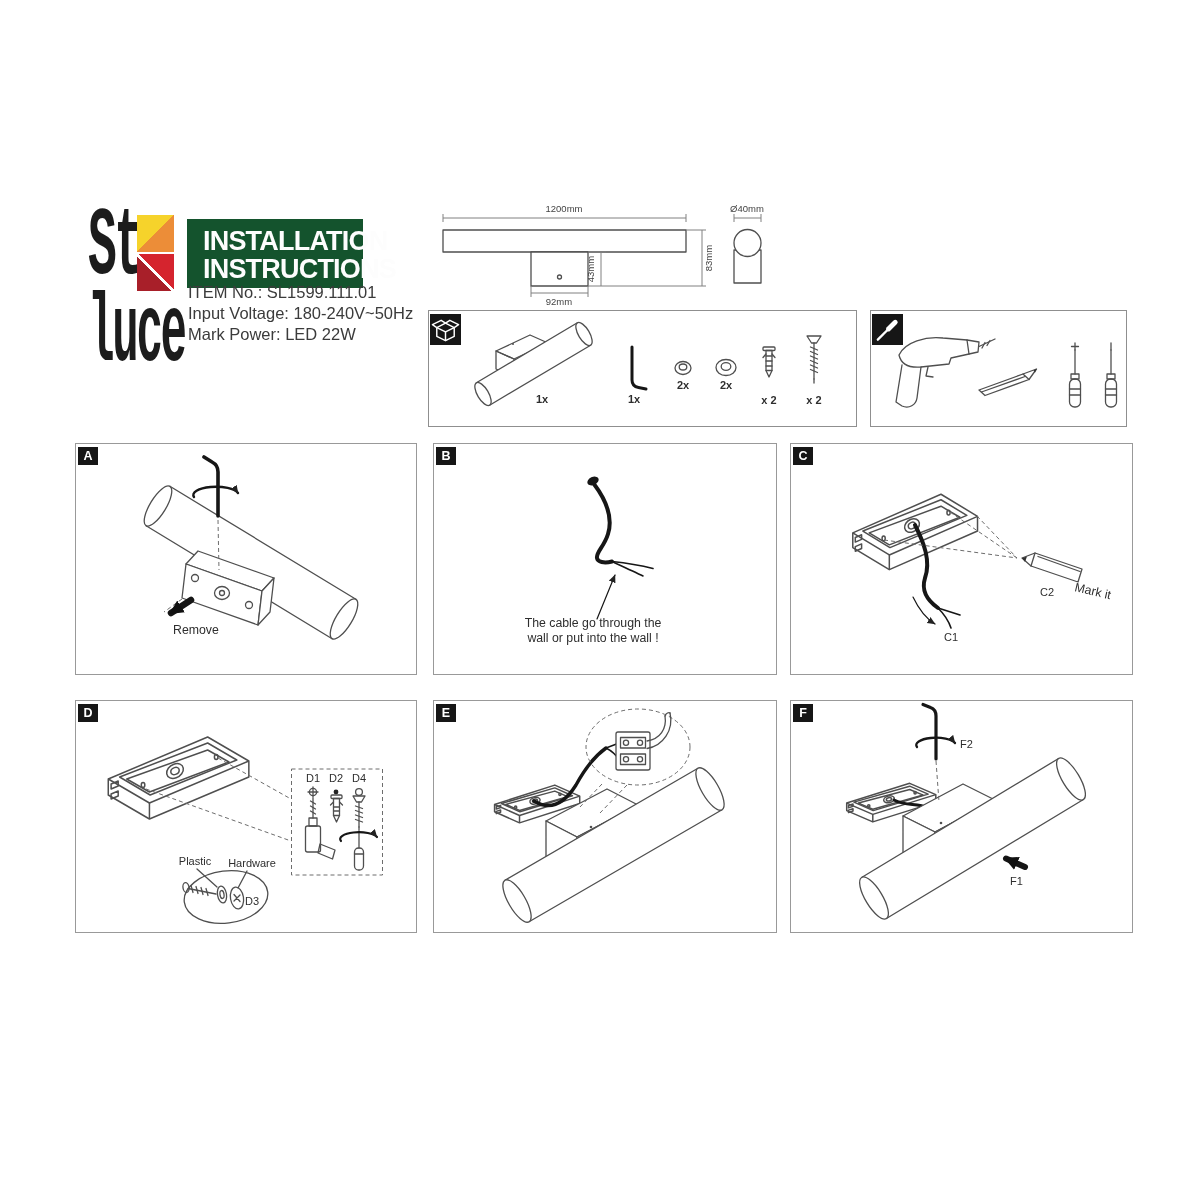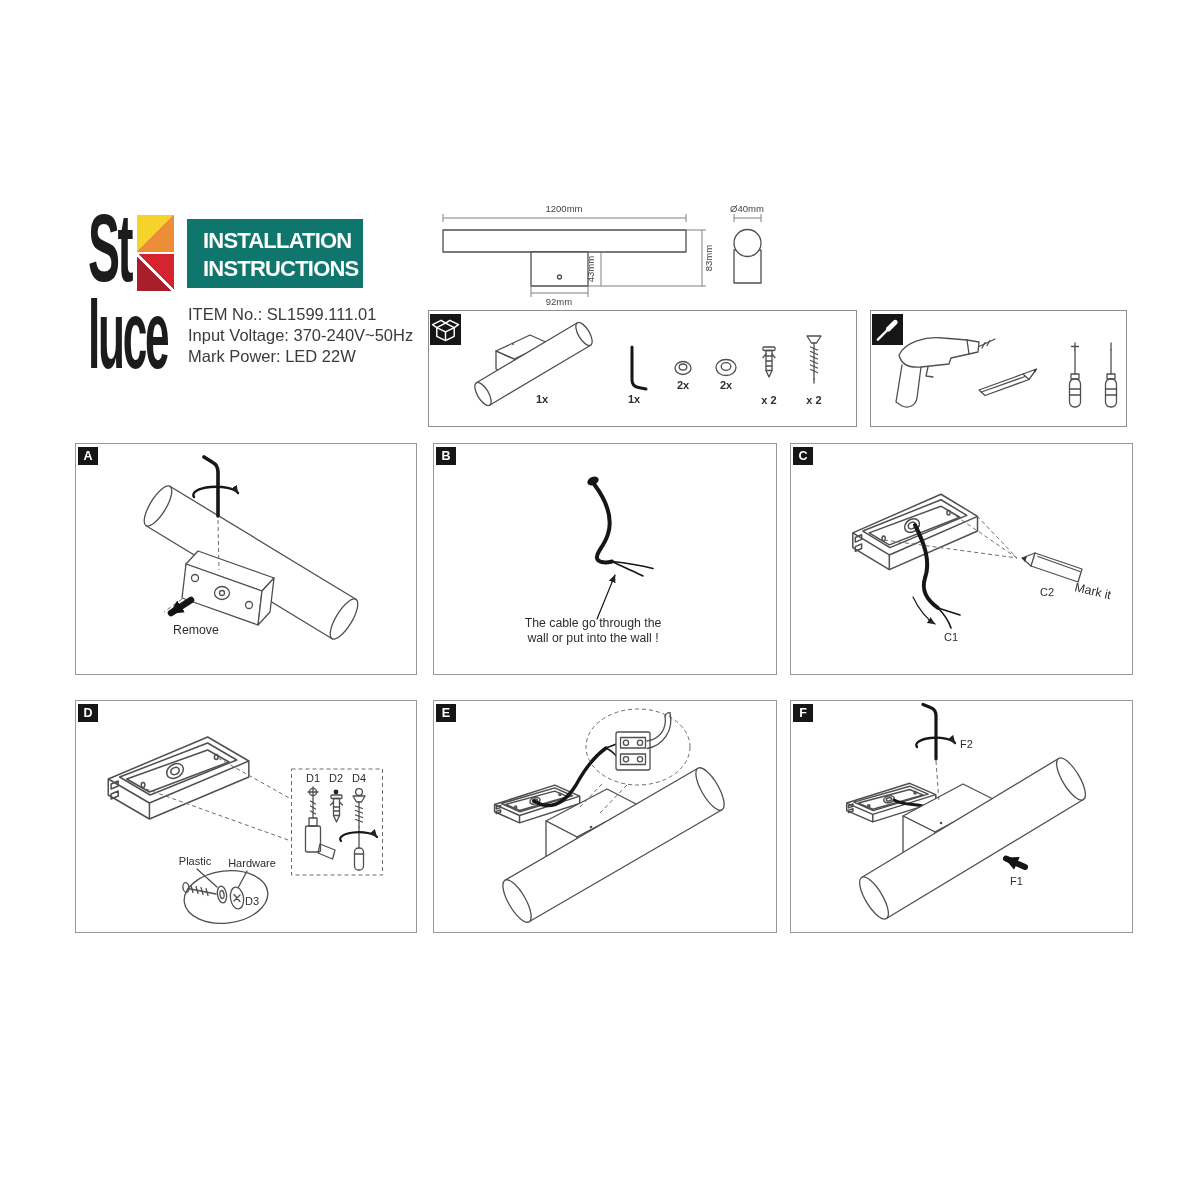--- a/index.html
+++ b/index.html
@@ -1,25 +1,25 @@
 <!DOCTYPE html>
 <html><head>
 <meta charset="utf-8">
 <style>
   html,body{margin:0;padding:0;background:#fff;}
   body{width:1200px;height:1200px;position:relative;font-family:"Liberation Sans",sans-serif;color:#333;overflow:hidden;}
   .abs{position:absolute;}
   
-  .logo{left:88px;top:210px;width:92px;height:172px;}
+  .logo{left:88px;top:210px;width:92px;height:172px;font-family:Liberation Mono, monospace;}
   .logo-word{font-weight:bold;color:#1c1c1c;transform-origin:left top;letter-spacing:-5px;line-height:.8;}
   .logo-sq{position:absolute;width:37px;height:37px;}
   
-  .title-box{left:187px;top:219px;width:176px;height:69px;background:#0f766e;color:#fdfdfd;
-    font-weight:bold;font-size:22px;letter-spacing:-0.8px;line-height:28px;padding:8px 0 0 16px;box-sizing:border-box;}
-  .item-info{left:188px;top:304px;font-size:16.5px;line-height:21px;color:#3b3b3b;}
+  .title-box{left:187px;top:219px;width:176px;height:69px;background:#14532d;color:#fdfdfd;
+    font-weight:bold;font-size:27px;letter-spacing:-0.8px;line-height:28px;padding:8px 0 0 16px;box-sizing:border-box;}
+  .item-info{left:188px;top:282px;font-size:16.5px;line-height:21px;color:#3b3b3b;}
   
   .pbox{border:1.5px solid #8f8f8f;background:#fff;}
   .badge-big{position:absolute;left:1px;top:3px;width:31px;height:31px;background:#161616;display:flex;align-items:center;justify-content:center;}
   .panel{position:absolute;border:1.5px solid #999;background:#fff;box-sizing:border-box;}
   .badge{position:absolute;left:2px;top:3px;width:20px;height:18px;background:#161616;color:#fff;
     font-weight:bold;font-size:12.5px;display:flex;align-items:center;justify-content:center;z-index:3;}
   svg{display:block;}
   svg text{font-family:"Liberation Sans",sans-serif;fill:#2e2e2e;}
   .t{stroke:#4f4f4f;fill:none;stroke-width:1.5;stroke-linejoin:round;vector-effect:non-scaling-stroke;}
   .s{stroke:#4f4f4f;fill:none;stroke-width:1.3;stroke-linejoin:round;stroke-linecap:round;}
@@ -65,21 +65,21 @@
   <div class="logo-sq" style="left:49px;top:44px;background:linear-gradient(45deg,#a81f29 0 47%,#ffffff 47% 52%,#d5242e 52% 100%);"></div>
   <div class="logo-word" style="font-size:96px;transform:scaleX(0.46);margin-top:10px;">luce</div>
 </div>
 
 <div class="abs title-box">
   <div>INSTALLATION</div>
   <div>INSTRUCTIONS</div>
 </div>
 <div class="abs item-info">
   <div>ITEM No.: SL1599.111.01</div>
-  <div>Input Voltage: 370-240V~50Hz</div>
+  <div>Input Voltage: 180-240V~50Hz</div>
   <div>Mark Power: LED 22W</div>
 </div>
 
 <svg class="abs" style="left:425px;top:196px" width="390" height="112" viewBox="0 0 390 112">
   <line class="dim" x1="18" y1="22" x2="261" y2="22"></line>
   <line class="dim" x1="18" y1="18" x2="18" y2="26"></line>
     <line class="dim" x1="261" y1="18" x2="261" y2="26"></line>
   <text class="dimtxt" x="139" y="16" text-anchor="middle">1200mm</text>
   <rect class="sw" x="18" y="34" width="243" height="22"></rect>
   <rect class="sw" x="106" y="56" width="57" height="34"></rect>

